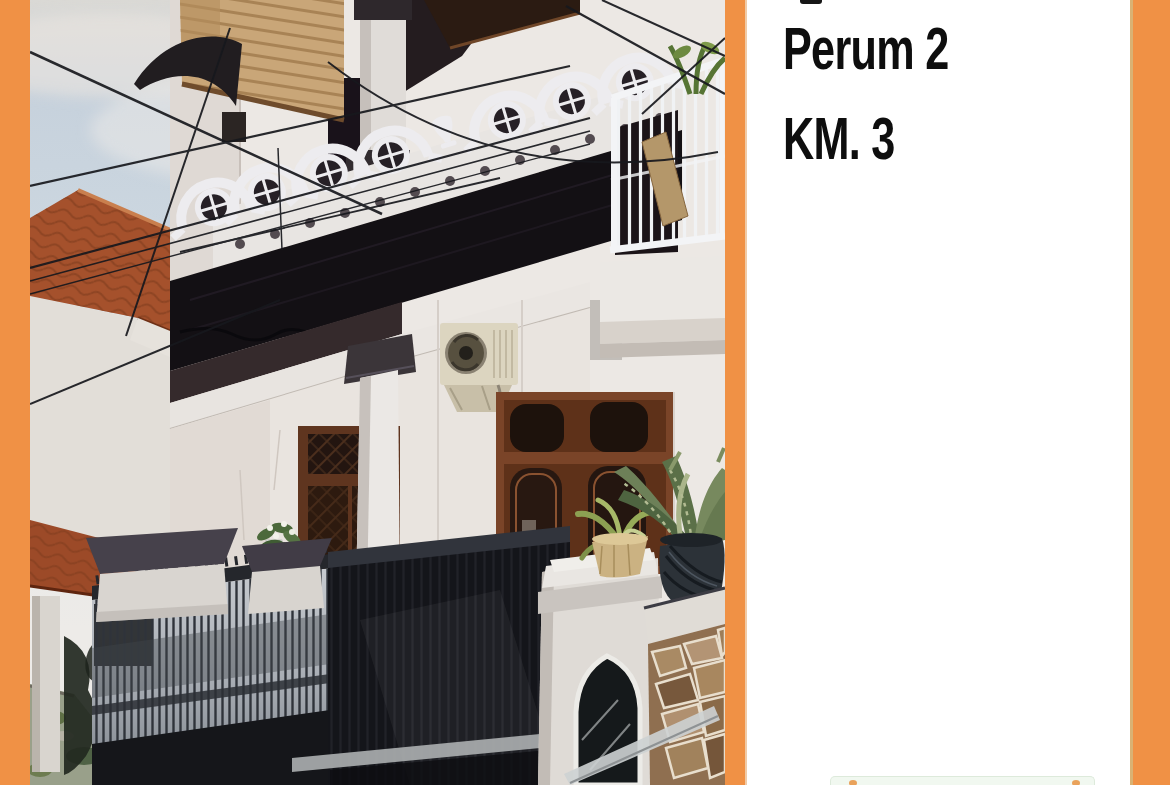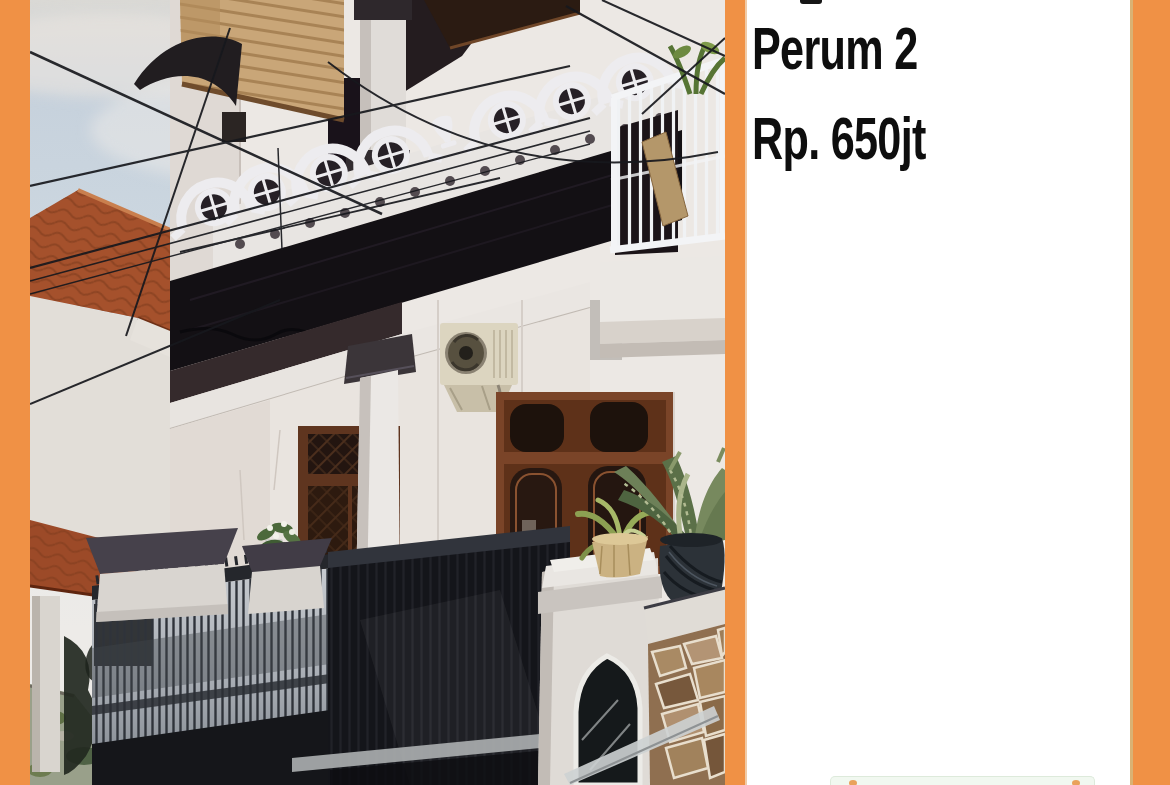--- a/index.html
+++ b/index.html
@@ -19,21 +19,21 @@
     position:absolute;left:745px;top:0;width:388px;height:785px;
     background:var(--panel-white,#ffffff);
     border-right:3px solid #d9b273;
     box-sizing:border-box;
     padding-top:3px;
   }
   .info-panel .shade-left{
     position:absolute;left:0;top:0;width:2px;height:785px;background:rgba(222,140,60,.45);
   }
   .listing-line{
-    height:90.5px;display:flex;align-items:center;overflow:visible;
+    height:90.5px;display:flex;align-items:center;overflow:visible;margin-left:31px;
   }
   .listing-line span{
     display:inline-block;
     margin-left:7px;
     font-size:60px;font-weight:700;letter-spacing:-1px;
     color:var(--text-black,#0e0e0e);
     transform:scaleX(0.72);transform-origin:left center;
     white-space:nowrap;
   }
   .top-smudge{
@@ -417,21 +417,21 @@
       </g>
     </svg>
   </div>
 
   <div class="info-panel">
     <div class="shade-left"></div>
     <div class="listing-line">
       <span>Perum 2</span>
     </div>
     <div class="listing-line">
-      <span>Rp. 650jt</span>
+      <span>KM. 3</span>
     </div>
   </div>
 
   <div class="top-smudge"></div>
 
   <div class="watermark-bar">
     <span class="wm-dot left"></span>
     <span class="wm-dot right"></span>
   </div>
 

